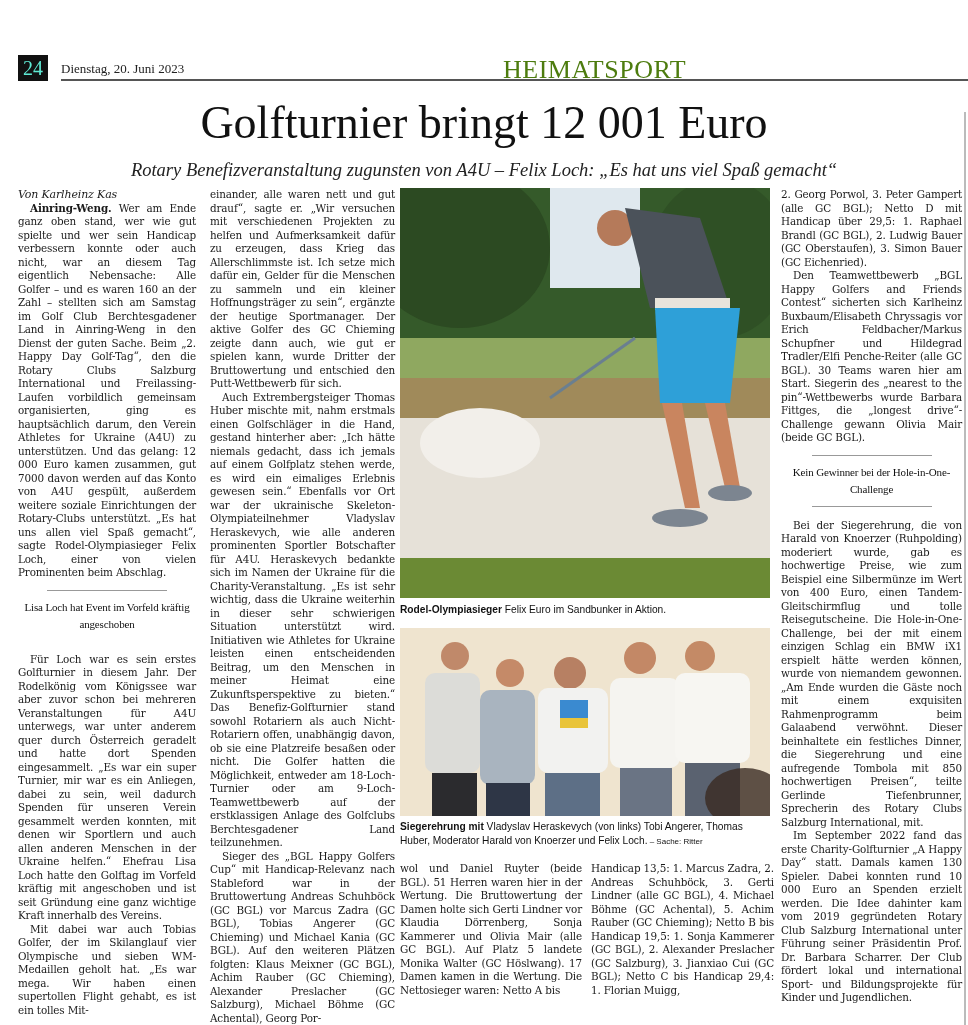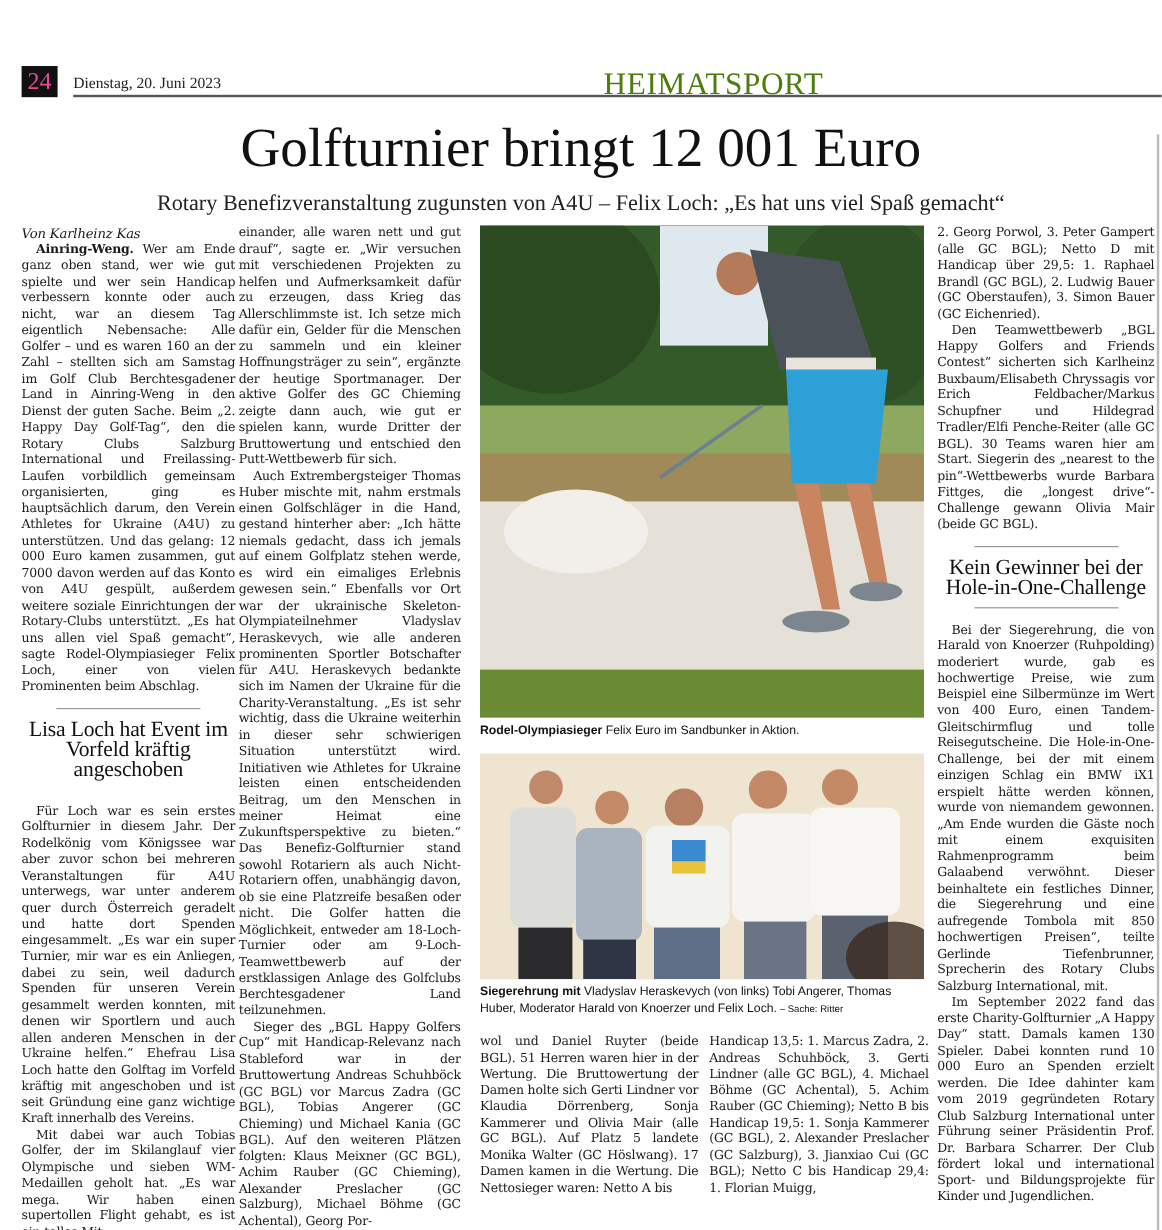--- a/index.html
+++ b/index.html
@@ -1,37 +1,37 @@
 <!DOCTYPE html>
 <html><head>
 <meta charset="utf-8">
 <style>
   html, body { margin:0; padding:0; background:#ffffff; }
   body { width:968px; height:1025px; position:relative; overflow:hidden; font-family:"DejaVu Serif", serif; color:#1a1a1a; }
   .header { position:absolute; left:18px; top:55px; width:950px; height:26px; }
-  .page-num { position:absolute; left:0; top:0; width:30px; height:26px; background:#111; color:#ec4899; font-family:"Liberation Serif", serif; font-size:20px; text-align:center; line-height:26px; }
+  .page-num { position:absolute; left:0; top:0; width:30px; height:26px; background:#111; color:#5eead4; font-family:"Liberation Serif", serif; font-size:20px; text-align:center; line-height:26px; }
   .date { position:absolute; left:43px; top:6px; font-family:"Liberation Serif", serif; font-size:13px; color:#222; }
   .section { position:absolute; left:485px; top:0px; font-family:"Liberation Serif", serif; font-size:26px; letter-spacing:0.5px; color:#4d7c0f; }
   .rule { position:absolute; left:43px; top:24px; width:910px; height:2px; background:#555; }
   .vline { position:absolute; left:964px; top:112px; width:2px; height:913px; background:#bbb; }
   .headline { position:absolute; left:0; top:96px; width:968px; text-align:center; font-family:"Liberation Serif", serif; font-size:46px; color:#111; }
-  .subhead { position:absolute; left:0; top:160px; width:968px; text-align:center; font-family:"Liberation Serif", serif; font-size:18.5px; color:#222; }
+  .subhead { position:absolute; left:0; top:160px; width:968px; text-align:center; font-family:"Liberation Serif", serif; font-size:18.5px; color:#222;font-style:italic; }
   .col { position:absolute; font-family:"DejaVu Serif", serif; font-size:10.4px; line-height:13.5px; text-align:justify; hyphens:manual; color:#1a1a1a; letter-spacing:-0.15px; }
   .col p { margin:0; text-indent:12px; }
   .col p.noindent { text-indent:0; }
   .col-1 { left:18px; top:188px; width:178px; }
-  .col-2 { left:199px; top:188px; width:185px; }
+  .col-2 { left:210px; top:188px; width:185px; }
   .col-3 { left:400px; top:862px; width:182px; }
   .col-4 { left:591px; top:862px; width:183px; }
   .col-5 { left:781px; top:188px; width:181px; }
   .byline { font-style:italic; font-size:11px; margin-bottom:10px; text-indent:0 !important; }
   .lead { font-weight:bold; }
   .subhead-box { margin:10px 0 12px 0; text-align:center; }
   .subhead-box .hr { width:120px; height:1px; background:#999; margin:0 auto; }
-  .subhead-box .sh-text { font-family:"Liberation Serif", serif; font-size:18px; line-height:17px; text-align:center; padding:8px 0; text-indent:0; color:#111; }
+  .subhead-box .sh-text { font-family:"Liberation Serif", serif; font-size:11px; line-height:17px; text-align:center; padding:8px 0; text-indent:0; color:#111; }
   .photo { position:absolute; overflow:hidden; }
   .photo-1 { left:400px; top:188px; width:370px; height:410px; background:linear-gradient(180deg,#2f4a26 0%,#3e5e2c 30%,#7f9a52 38%,#b9b47c 45%,#d8d2c4 55%,#e7e2da 80%,#6f8f3a 95%); }
   .photo-2 { left:400px; top:628px; width:370px; height:188px; background:linear-gradient(180deg,#e9ddc6 0%,#f0e6d2 40%,#d8c8ac 100%); }
   .caption { position:absolute; font-family:"Liberation Sans", sans-serif; font-size:10.2px; line-height:14px; color:#111; }
   .caption b { font-weight:bold; }
   .caption-1 { left:400px; top:603px; width:372px; }
   .caption-2 { left:400px; top:820px; width:372px; }
   .credit { font-size:8px; }
 </style>
 </head>

